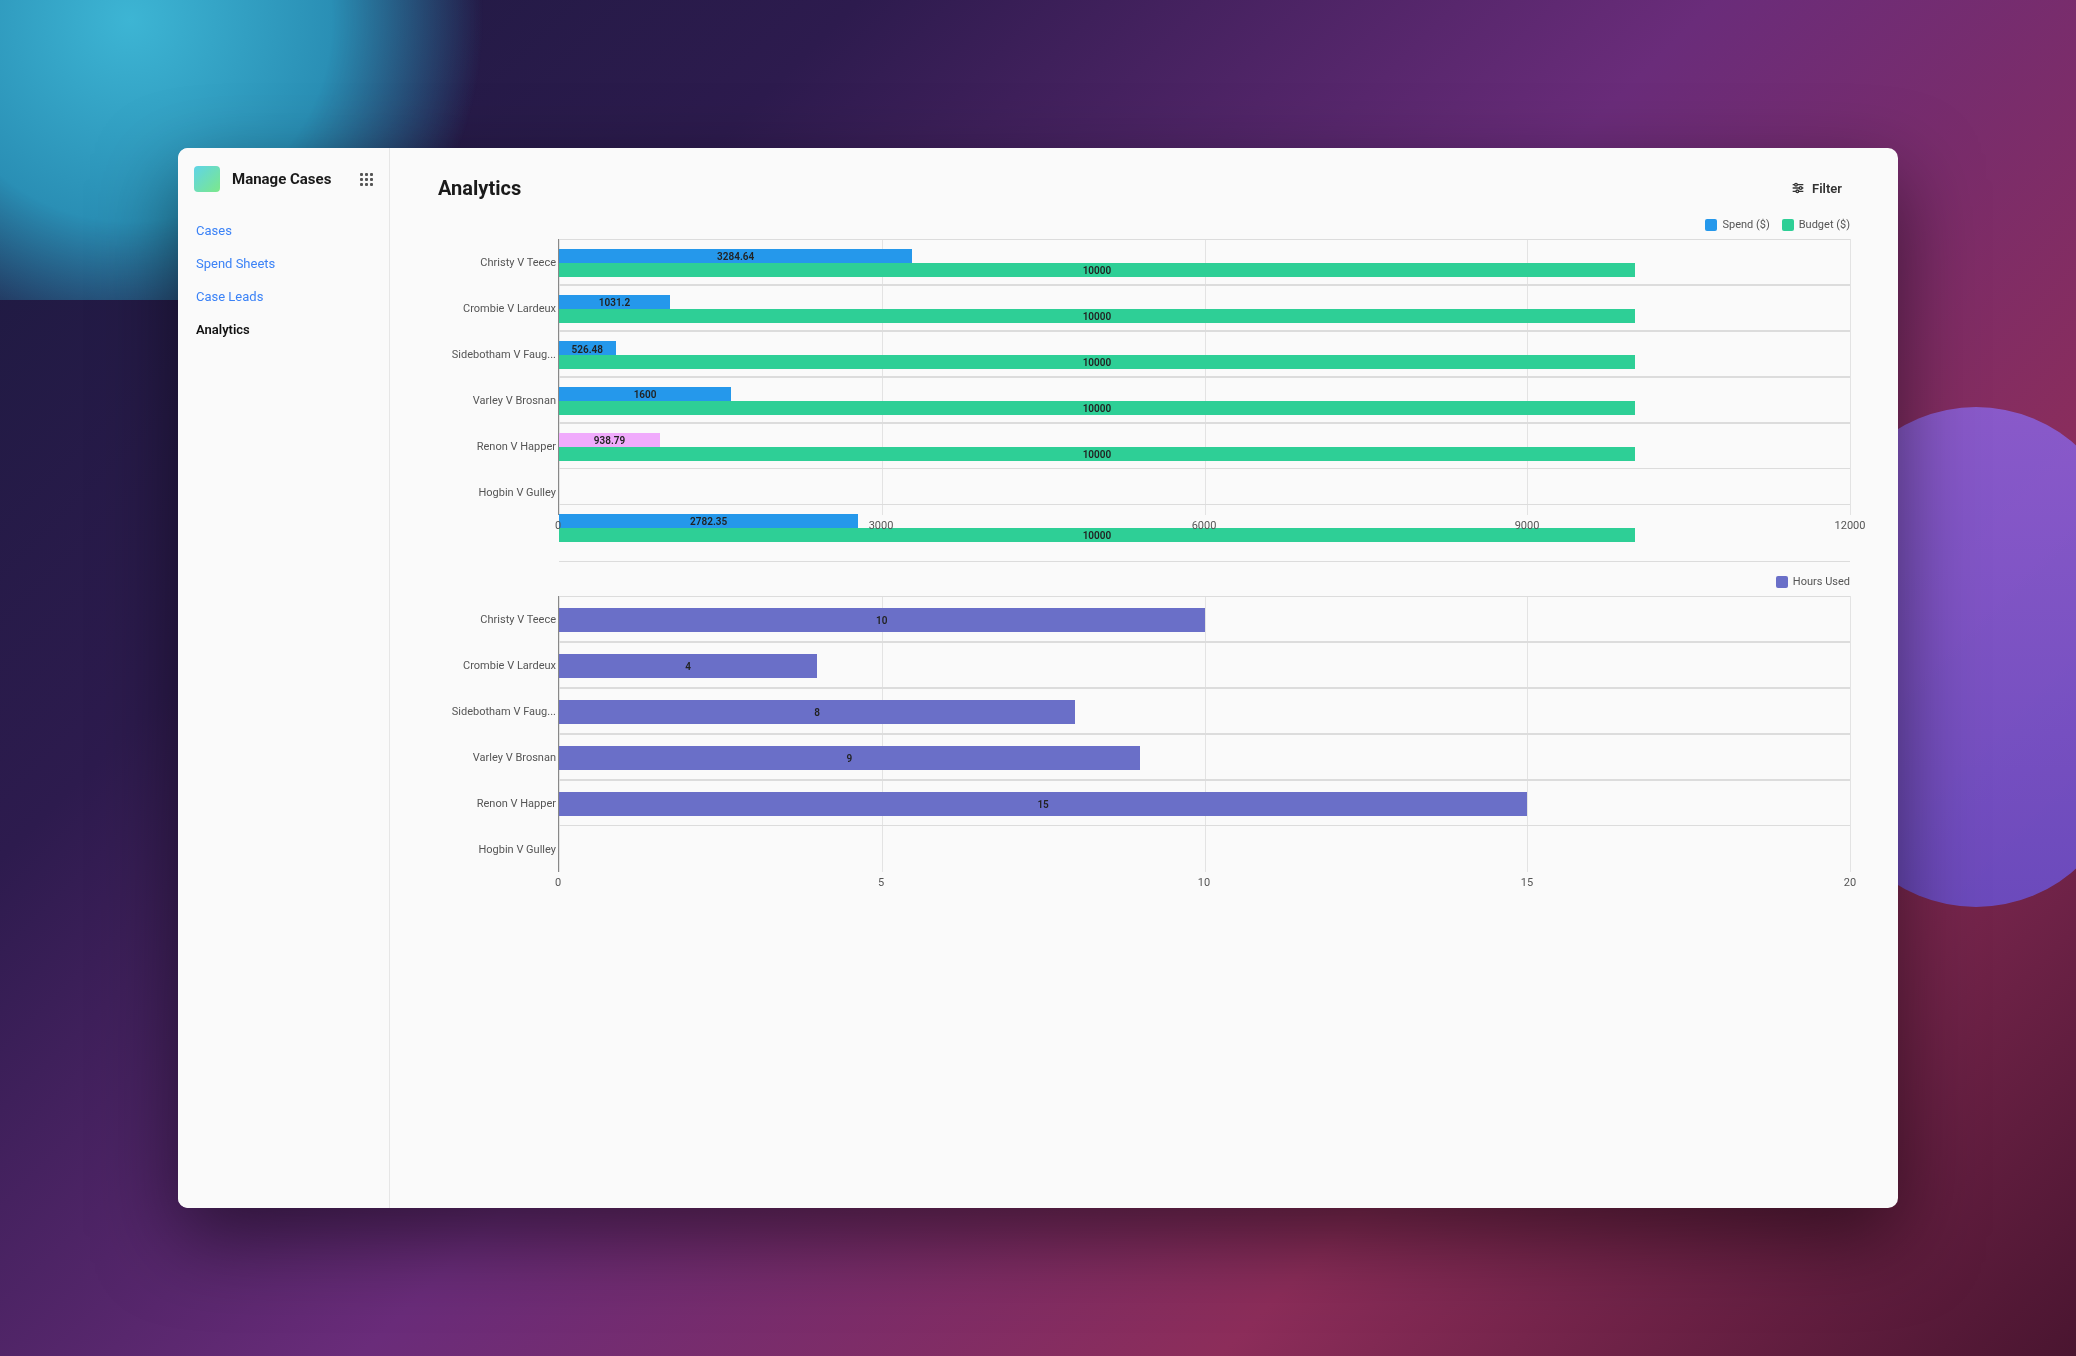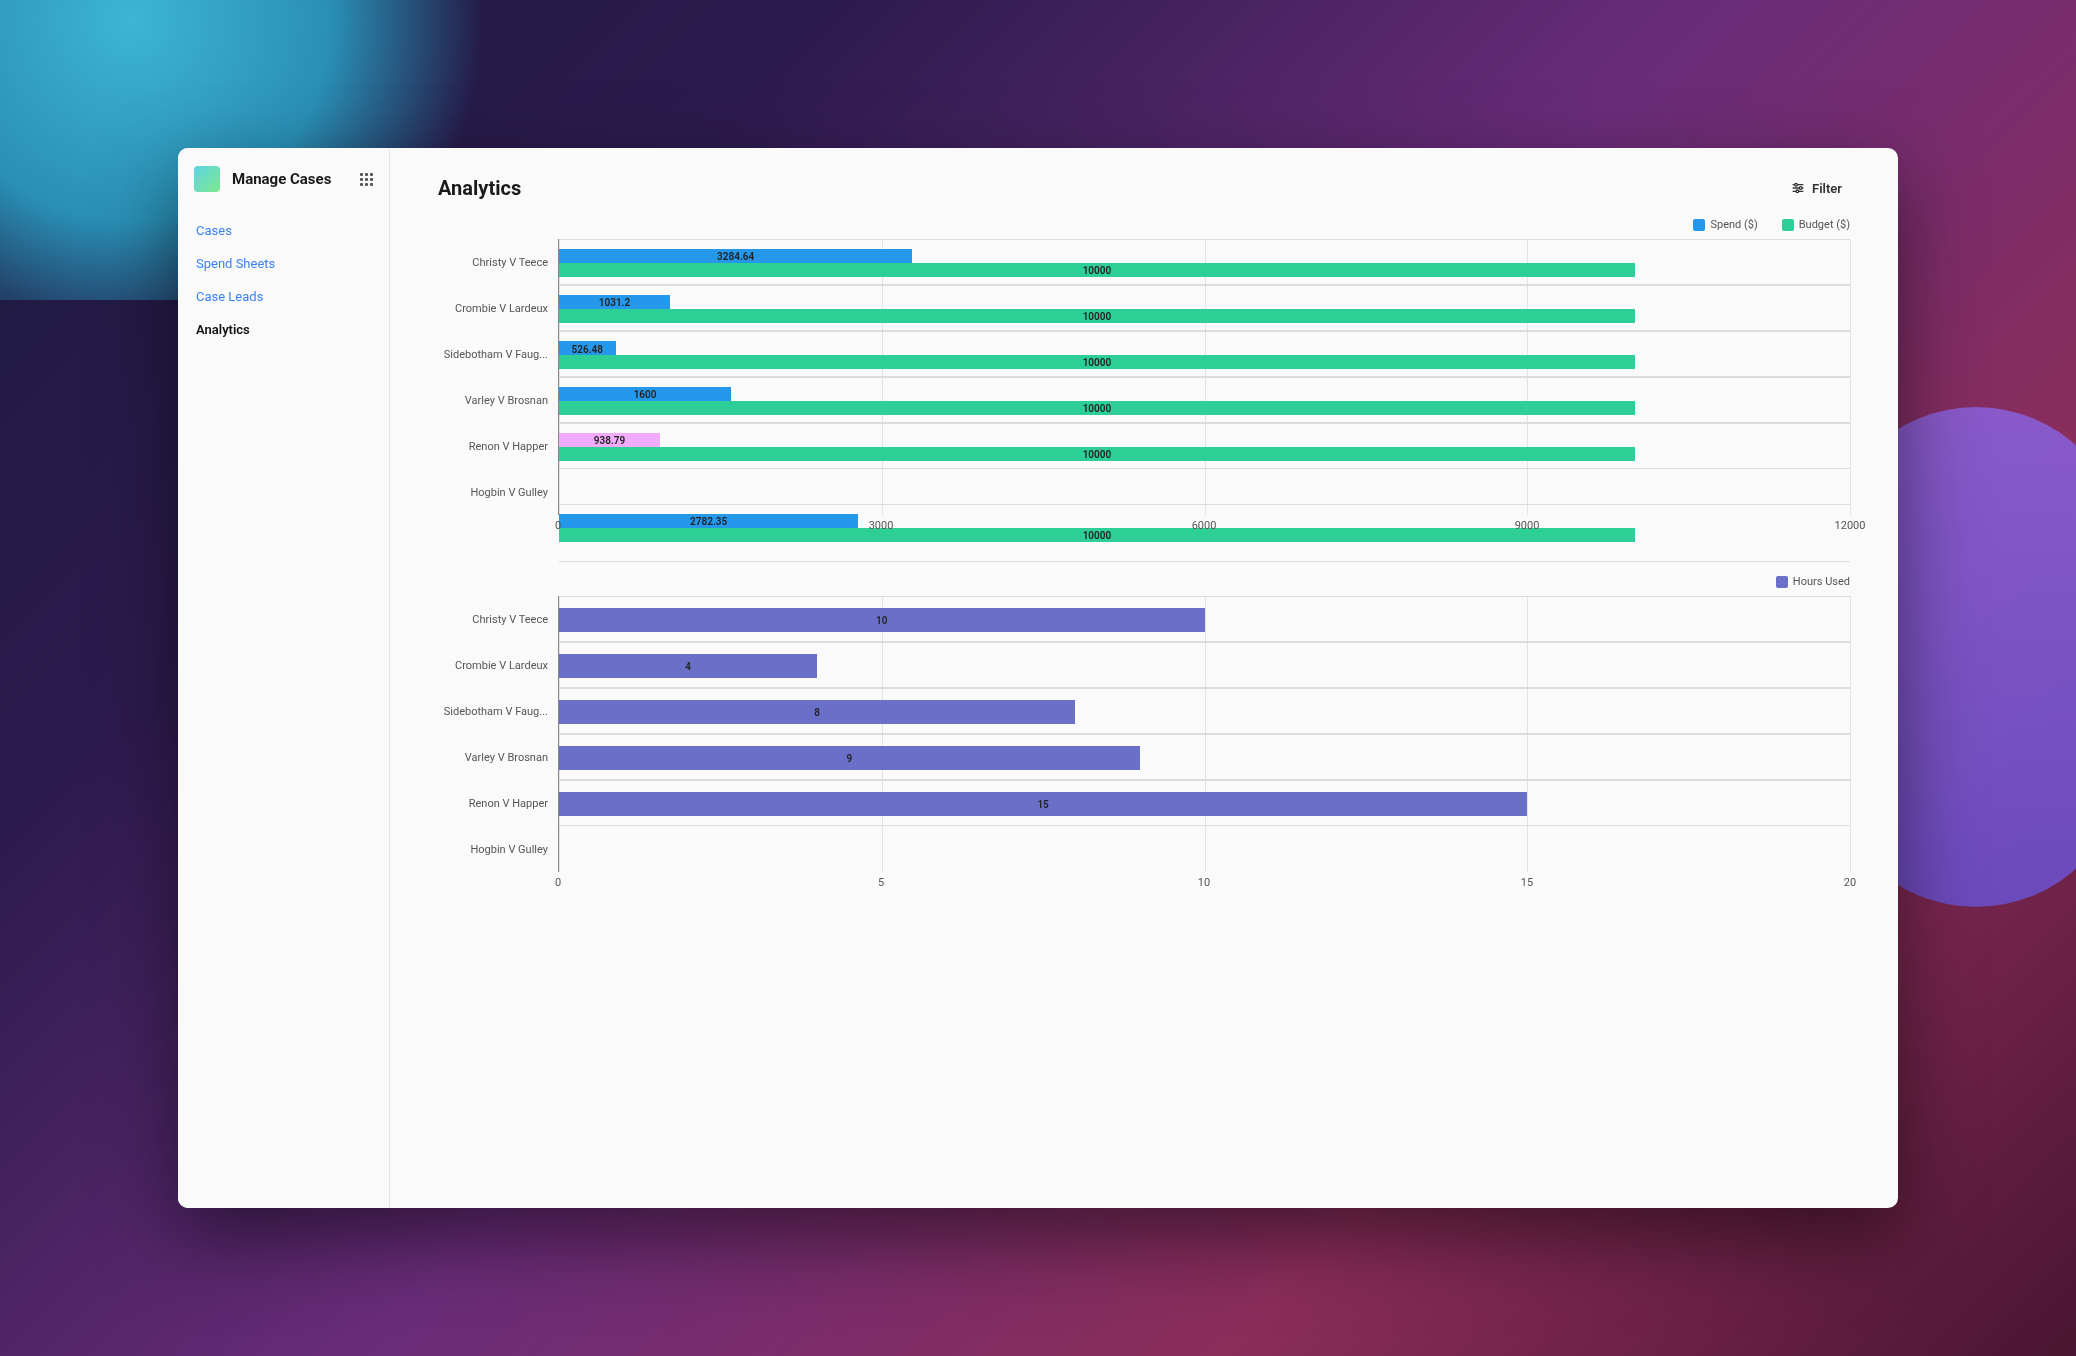--- a/index.html
+++ b/index.html
@@ -116,40 +116,40 @@
     color: #333;
     cursor: pointer;
     padding: 4px 8px;
   }
   .filter-btn svg { width: 16px; height: 16px; }
 
   .chart-block { margin-bottom: 40px; }
   .legend {
     display: flex;
     justify-content: flex-end;
-    gap: 24px;
+    gap: 12px;
     font-size: 11px;
     color: #555;
     margin-bottom: 8px;
   }
   .legend-item { display: flex; align-items: center; gap: 5px; }
   .legend-swatch { width: 12px; height: 12px; border-radius: 2px; }
 
   .chart-body { display: flex; }
   .y-labels {
     width: 120px;
     flex: 0 0 120px;
     display: flex;
     flex-direction: column;
   }
   .y-label {
     display: flex;
     align-items: center;
     justify-content: flex-end;
-    padding-right: 10px;
+    padding-right: 2px;
     font-size: 11px;
     color: #555;
     white-space: nowrap;
     overflow: hidden;
     text-overflow: ellipsis;
   }
   .plot {
     flex: 1;
     position: relative;
     border-left: 1px solid #888;

